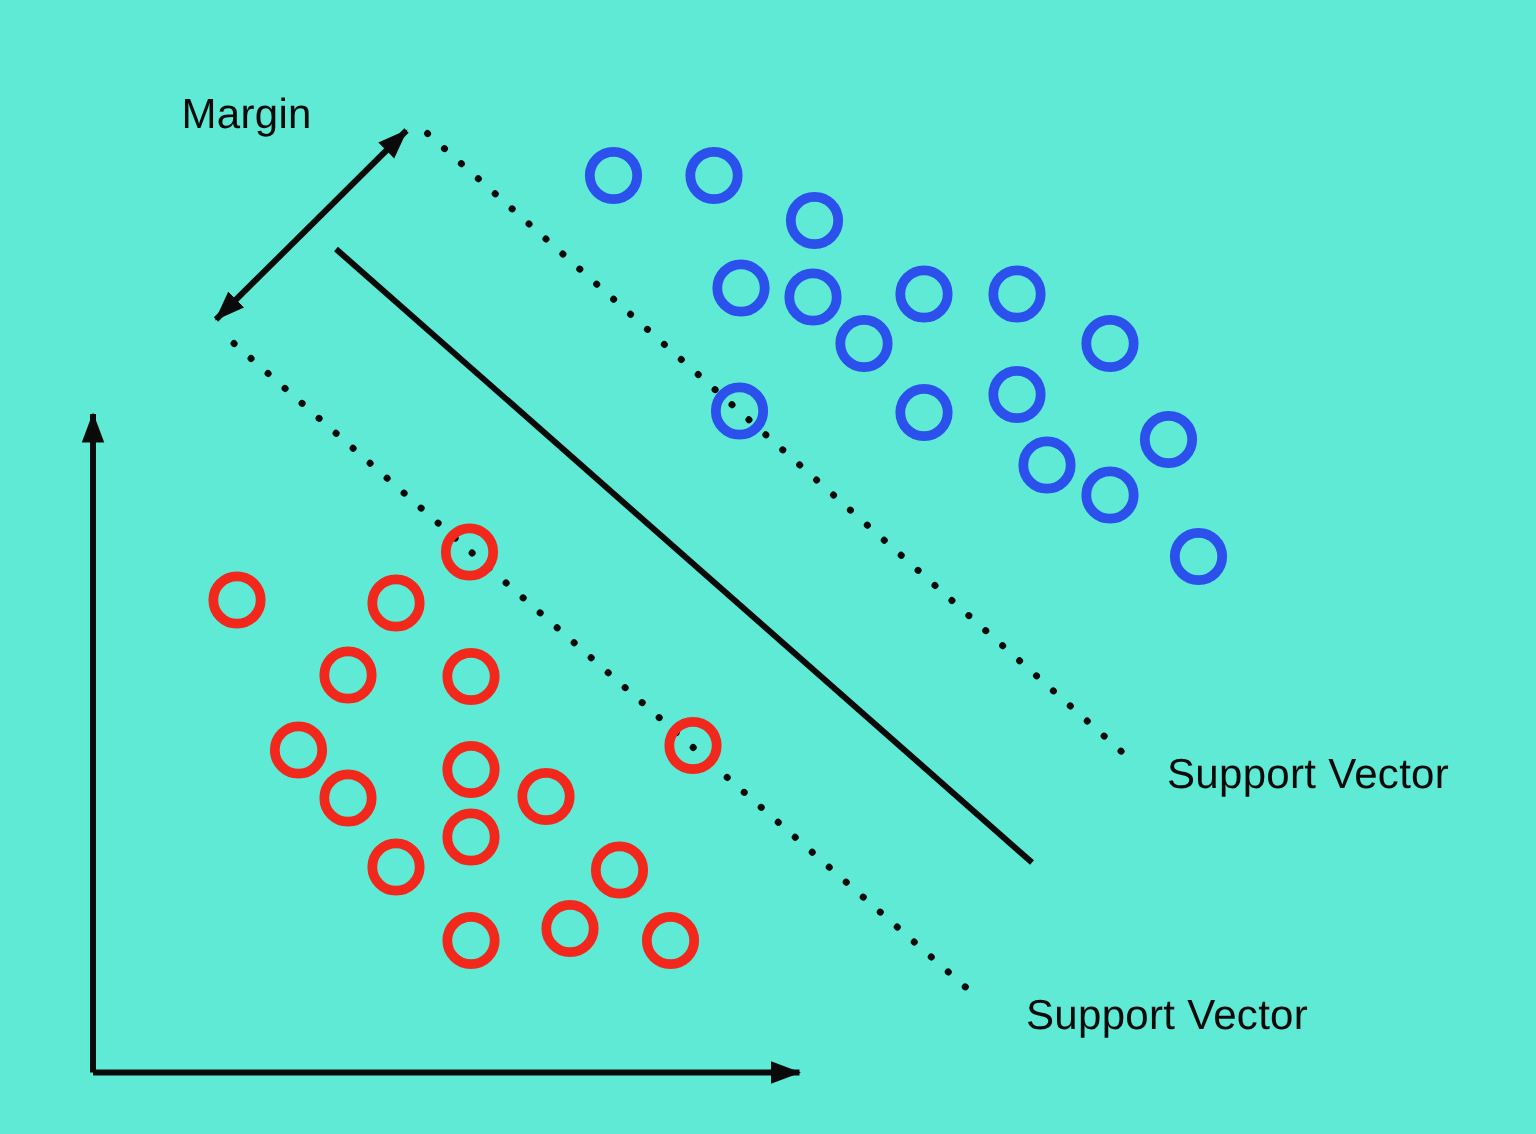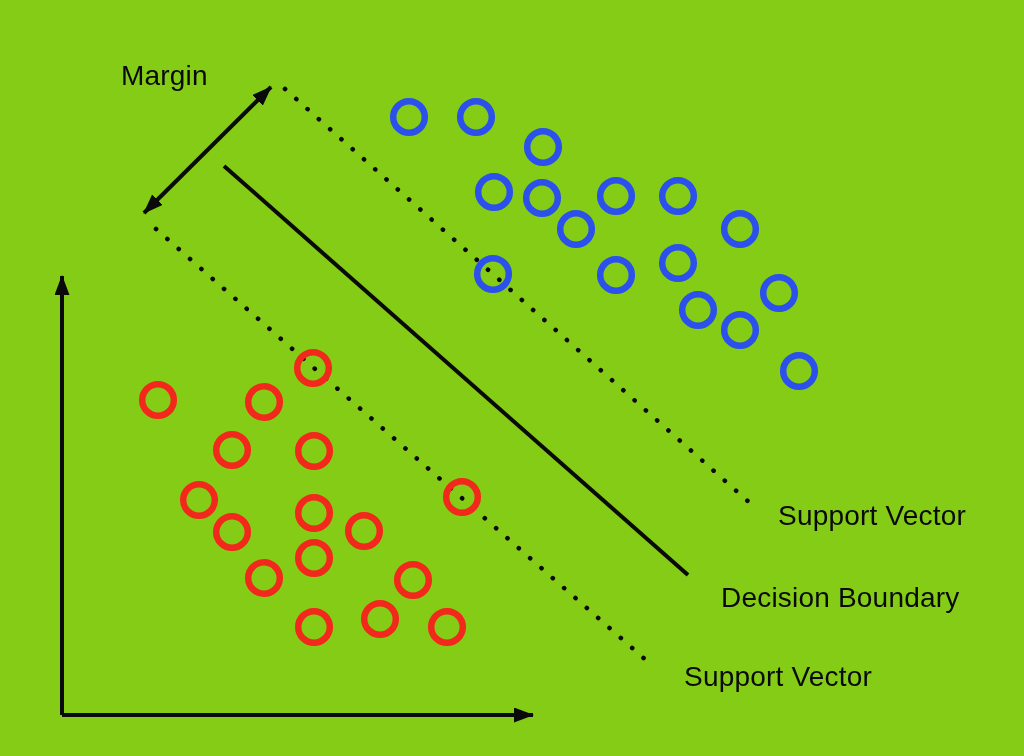--- a/index.html
+++ b/index.html
@@ -1,20 +1,20 @@
 <!DOCTYPE html>
 <html><head>
 <meta charset="utf-8">
 <style>
   html, body { margin: 0; padding: 0; background: #ffffff; }
   #stage {
     position: relative;
     width: 1024px;
     height: 756px;
-    background: #84cc16;
+    background: #5eead4;
     overflow: hidden;
     font-family: "Liberation Sans", sans-serif;
     text-align: right;
   }
   #stage svg { position: absolute; left: 0; top: 0; }
   .diagram-label {
     position: absolute;
     font-size: 28px;
     line-height: 1.0;
     color: #0a0a0a;
@@ -69,15 +69,14 @@
         <circle cx="493" cy="274" r="15.8" fill="none" stroke="#2B50EB" stroke-width="6.5"></circle>
         <circle cx="698" cy="310" r="15.8" fill="none" stroke="#2B50EB" stroke-width="6.5"></circle>
         <circle cx="740" cy="330" r="15.8" fill="none" stroke="#2B50EB" stroke-width="6.5"></circle>
         <circle cx="779" cy="293" r="15.8" fill="none" stroke="#2B50EB" stroke-width="6.5"></circle>
         <circle cx="799" cy="371" r="15.8" fill="none" stroke="#2B50EB" stroke-width="6.5"></circle>
       </g>
   </svg>
 
   <div class="diagram-label" style="left: 121px; top: 62px;">Margin</div>
   <div class="diagram-label" style="left: 778px; top: 502px;">Support Vector</div>
-  <div class="diagram-label" style="left: 721px; top: 584px;">Decision Boundary</div>
   <div class="diagram-label" style="left: 684px; top: 663px;">Support Vector</div>
 </div>
 
 </body></html>

